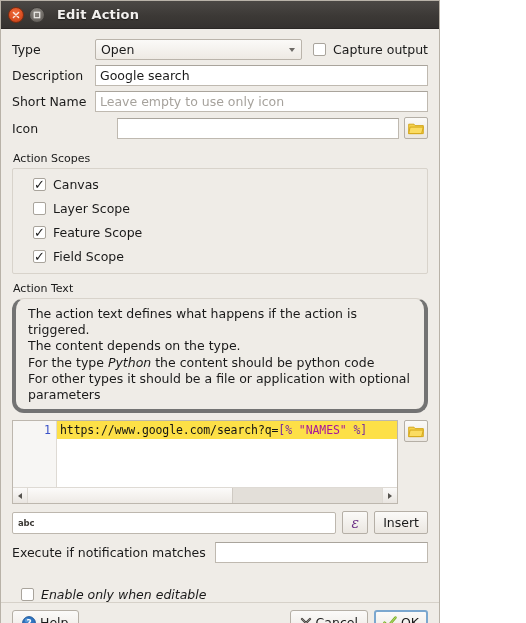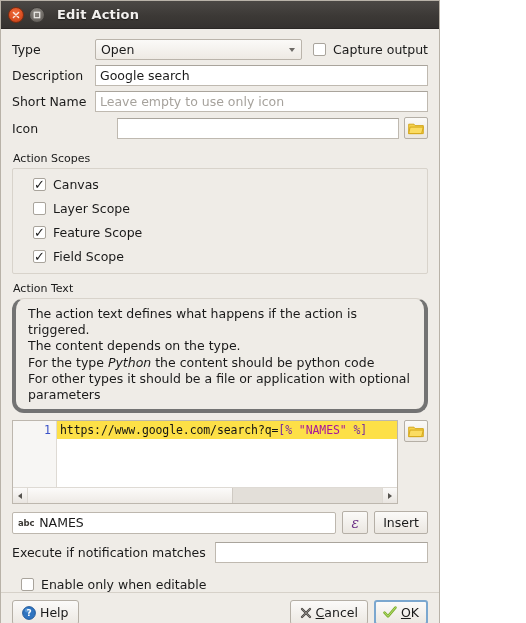--- a/index.html
+++ b/index.html
@@ -322,21 +322,21 @@
     border: 1px solid #b5afa6;
     border-radius: 2px;
     display:flex; align-items:center; justify-content:center;
     font-size: 12.5px;
   }
 
   .notif-row { display:flex; align-items:center; margin-top: 8px; }
   .notif-row .lbl { margin-right: 9px; }
   .notif-row .tf { height: 21px; }
 
-  .enable-row { margin-top: 14px; margin-left: 9px; }
+  .enable-row { margin-top: 24px; margin-left: 9px; font-style: italic; }
 
   
   .footer {
     flex: 0 0 auto;
     border-top: 1px solid #d6d1c9;
     margin-top: auto;
     padding: 7px 11px 8px 11px;
     display: flex;
     align-items: center;
     background: #efece7;
@@ -477,21 +477,20 @@
         <svg width="16" height="13" viewBox="0 0 16 13">
           <path d="M0.7 2.2 H6.0 L7.2 3.6 H15.3 V11.6 H0.7 Z" fill="#f5d14a" stroke="#d2a415" stroke-width="0.9" stroke-linejoin="round"></path>
           <path d="M2.1 5.1 H15.3 L13.6 11.6 H0.7 Z" fill="#fbdc62" stroke="#d2a415" stroke-width="0.9" stroke-linejoin="round"></path>
         </svg>
       </div>
     </div>
 
     <div class="field-row">
       <div class="field-combo">
         <span class="abc-ico">abc</span>
-        <span class="val">NAMES</span>
         <span class="arrow"></span>
       </div>
       <div class="eps-btn">
         <span>ε</span>
       </div>
       <div class="insert-btn">
         <span>Insert</span>
       </div>
     </div>
 

